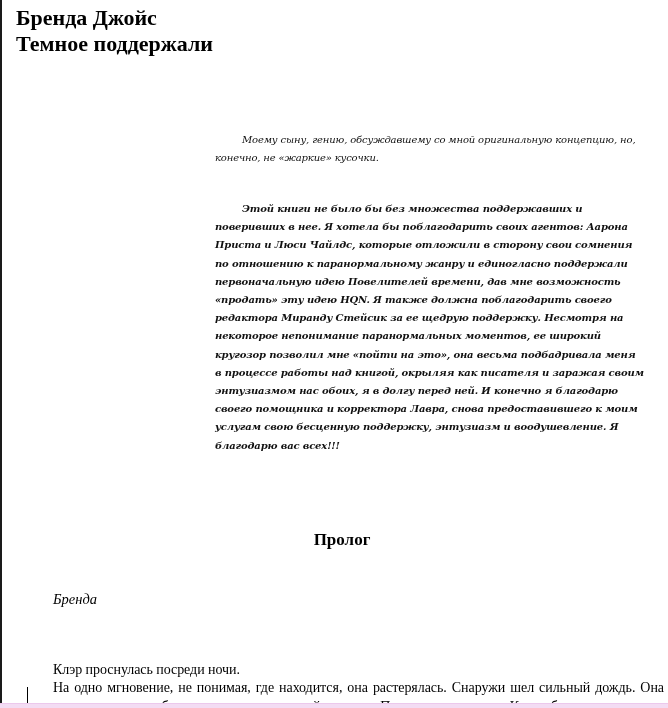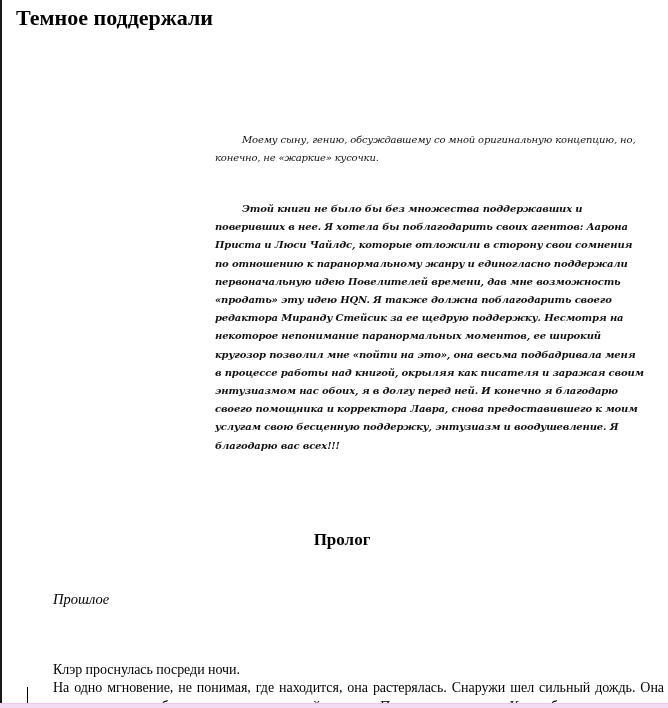--- a/index.html
+++ b/index.html
@@ -85,34 +85,35 @@
       width: 1px; height: 18px;
       background: #000;
     }
   </style>
 </head>
 <body>
 
 <div class="left-border"></div>
 
 <div class="doc-header">
+  <div>Бренда Джойс</div>
   <div>Темное поддержали</div>
 </div>
 
 <div class="dedication ded-1">
   <p>Моему сыну, гению, обсуждавшему со мной оригинальную концепцию, но, конечно, не «жаркие» кусочки.</p>
 </div>
 
 <div class="dedication ded-2">
   <p>Этой книги не было бы без множества поддержавших и поверивших в нее. Я хотела бы поблагодарить своих агентов: Аарона Приста и Люси Чайлдс, которые отложили в сторону свои сомнения по отношению к паранормальному жанру и единогласно поддержали первоначальную идею Повелителей времени, дав мне возможность «продать» эту идею HQN. Я также должна поблагодарить своего редактора Миранду Стейсик за ее щедрую поддержку. Несмотря на некоторое непонимание паранормальных моментов, ее широкий кругозор позволил мне «пойти на это», она весьма подбадривала меня в процессе работы над книгой, окрыляя как писателя и заражая своим энтузиазмом нас обоих, я в долгу перед ней. И конечно я благодарю своего помощника и корректора Лавра, снова предоставившего к моим услугам свою бесценную поддержку, энтузиазм и воодушевление. Я благодарю вас всех!!!</p>
 </div>
 
 <div class="prologue-title">Пролог</div>
 
-<div class="past-label">Прошлое</div>
+<div class="past-label">Бренда</div>
 
 <div class="body-text">
   <p>Клэр проснулась посреди ночи.</p>
   <p>На одно мгновение, не понимая, где находится, она растерялась. Снаружи шел сильный дождь. Она лежала на кровати, под балдахином, в незнакомой комнате. Поморгав в темноте, Клэр обнаружила огонь в каменном очаге и два маленьких, узких окошка. Вместо стекол их</p>
 </div>
 
 <div class="caret"></div>
 
 <div class="bottom-strip"></div>
 

